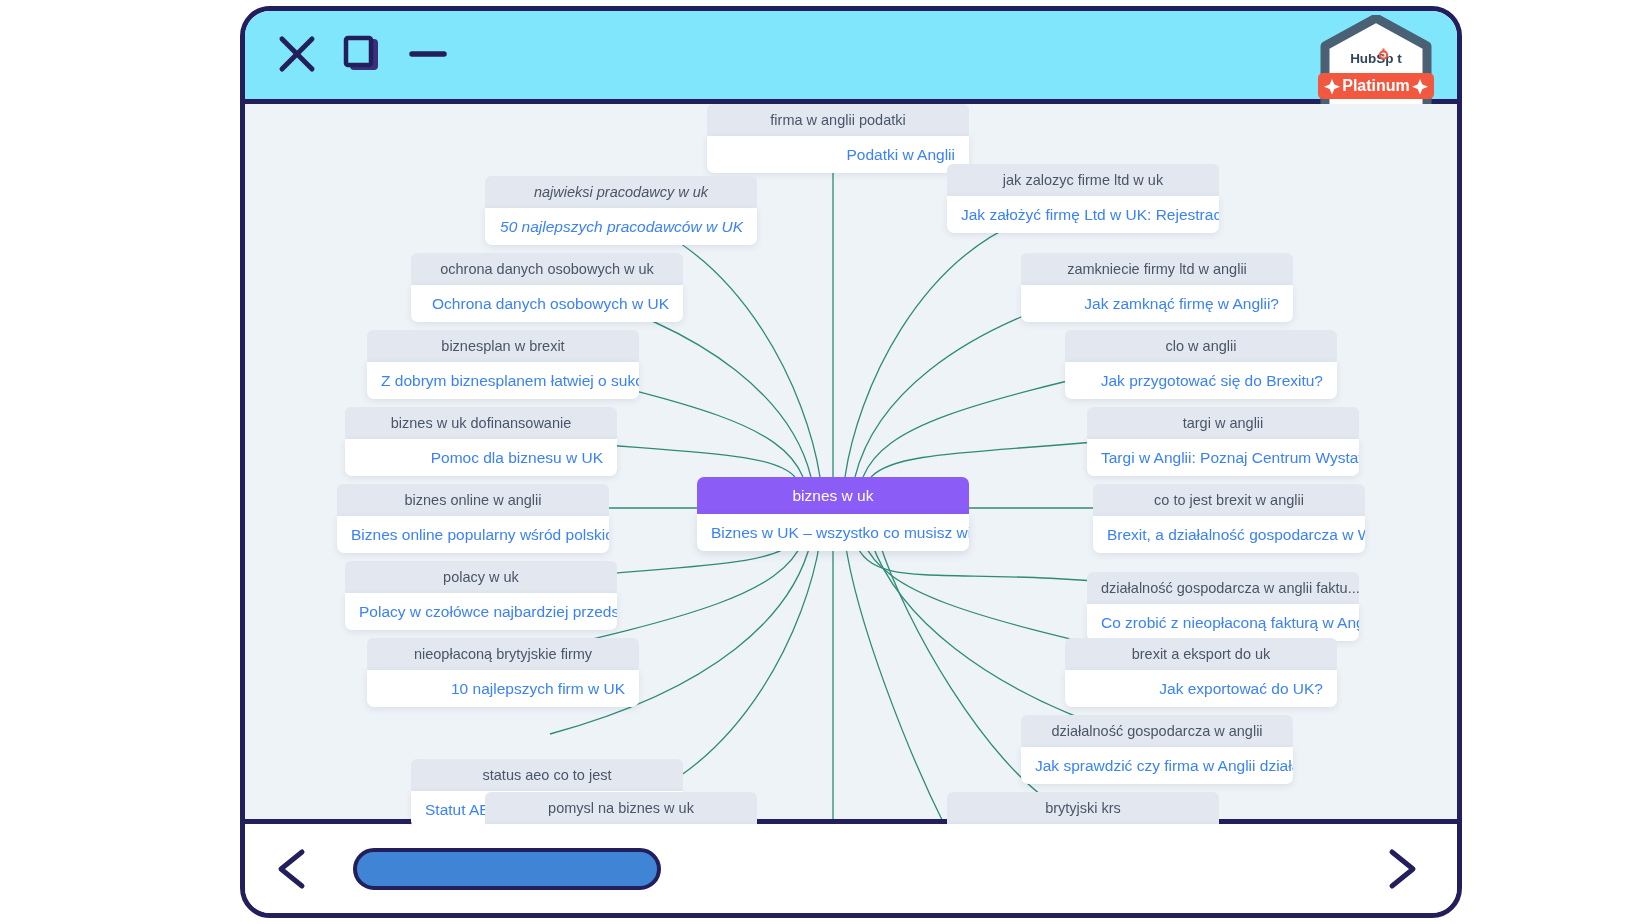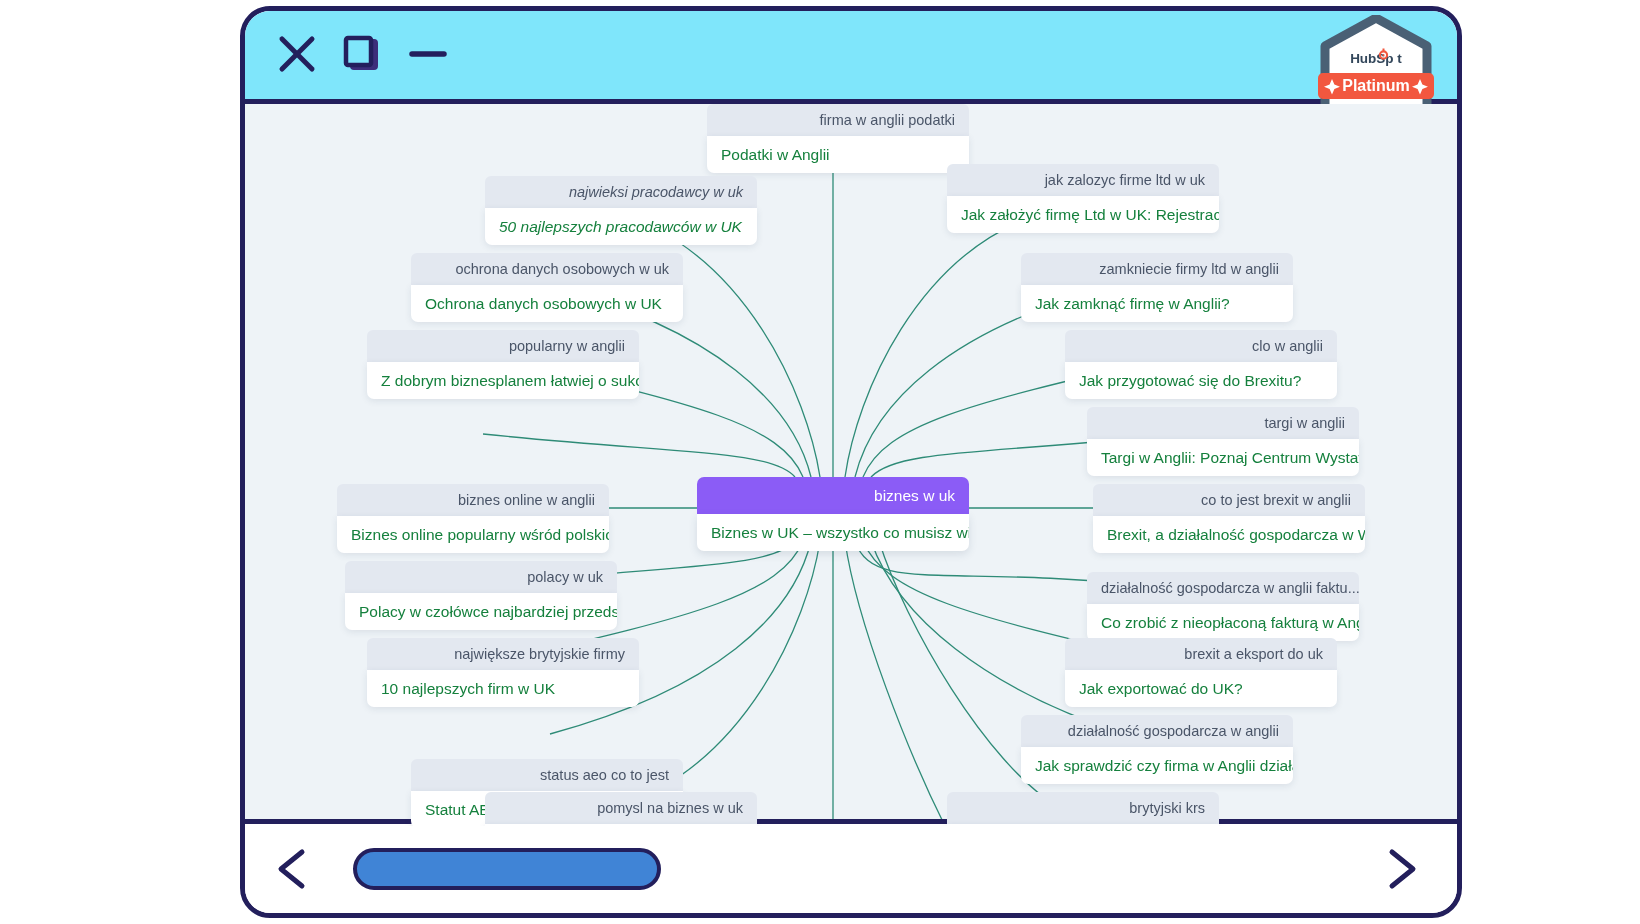--- a/index.html
+++ b/index.html
@@ -88,34 +88,34 @@
     z-index: 3;
   }
 
   .node-head {
     background: #e3e8f0;
     color: #4a5568;
     font-size: 14.5px;
     line-height: 1;
     padding: 9px 14px 8px 14px;
     border-radius: 6px 6px 0 0;
-    text-align: right;
+    text-align: center;
     white-space: nowrap;
     overflow: hidden;
   }
 
   .node-body {
     background: #ffffff;
-    color: #15803d;
+    color: #3b82f6;
     font-size: 15.5px;
     line-height: 1;
     padding: 11px 14px 11px 14px;
     border-radius: 0 0 7px 7px;
     box-shadow: 0 2px 7px rgba(40, 60, 90, 0.10);
-    text-align: left;
+    text-align: right;
     white-space: nowrap;
     overflow: hidden;
   }
 
   
   .node.center { z-index: 6; }
   .node.center .node-head {
     background: #8b5cf6;
     color: #ffffff;
     font-size: 15.5px;
@@ -255,37 +255,41 @@
         <div class="node-head">najwieksi pracodawcy w uk</div>
         <div class="node-body">50 najlepszych pracodawców w UK</div>
       </div>
 
       <div class="node" style="left:166px; top:149px; width:272px;">
         <div class="node-head">ochrona danych osobowych w uk</div>
         <div class="node-body">Ochrona danych osobowych w UK</div>
       </div>
 
       <div class="node" style="left:122px; top:226px; width:272px;">
-        <div class="node-head">popularny w anglii</div>
+        <div class="node-head">biznesplan w brexit</div>
         <div class="node-body">Z dobrym biznesplanem łatwiej o sukces</div>
       </div>
 
+      <div class="node" style="left:100px; top:303px; width:272px;">
+        <div class="node-head">biznes w uk dofinansowanie</div>
+        <div class="node-body">Pomoc dla biznesu w UK</div>
+      </div>
 
       <div class="node" style="left:92px; top:380px; width:272px;">
         <div class="node-head">biznes online w anglii</div>
         <div class="node-body">Biznes online popularny wśród polskich...</div>
       </div>
 
       <div class="node" style="left:100px; top:457px; width:272px;">
         <div class="node-head">polacy w uk</div>
         <div class="node-body">Polacy w czołówce najbardziej przedsię...</div>
       </div>
 
       <div class="node" style="left:122px; top:534px; width:272px;">
-        <div class="node-head">największe brytyjskie firmy</div>
+        <div class="node-head">nieopłaconą brytyjskie firmy</div>
         <div class="node-body">10 najlepszych firm w UK</div>
       </div>
 
       <div class="node" style="left:166px; top:611px; width:272px;margin-top:44px;">
         <div class="node-head">status aeo co to jest</div>
         <div class="node-body">Statut AEO, upoważnienie, które ułatwi...</div>
       </div>
 
       <div class="node" style="left:240px; top:688px; width:272px;">
         <div class="node-head">pomysl na biznes w uk</div>

